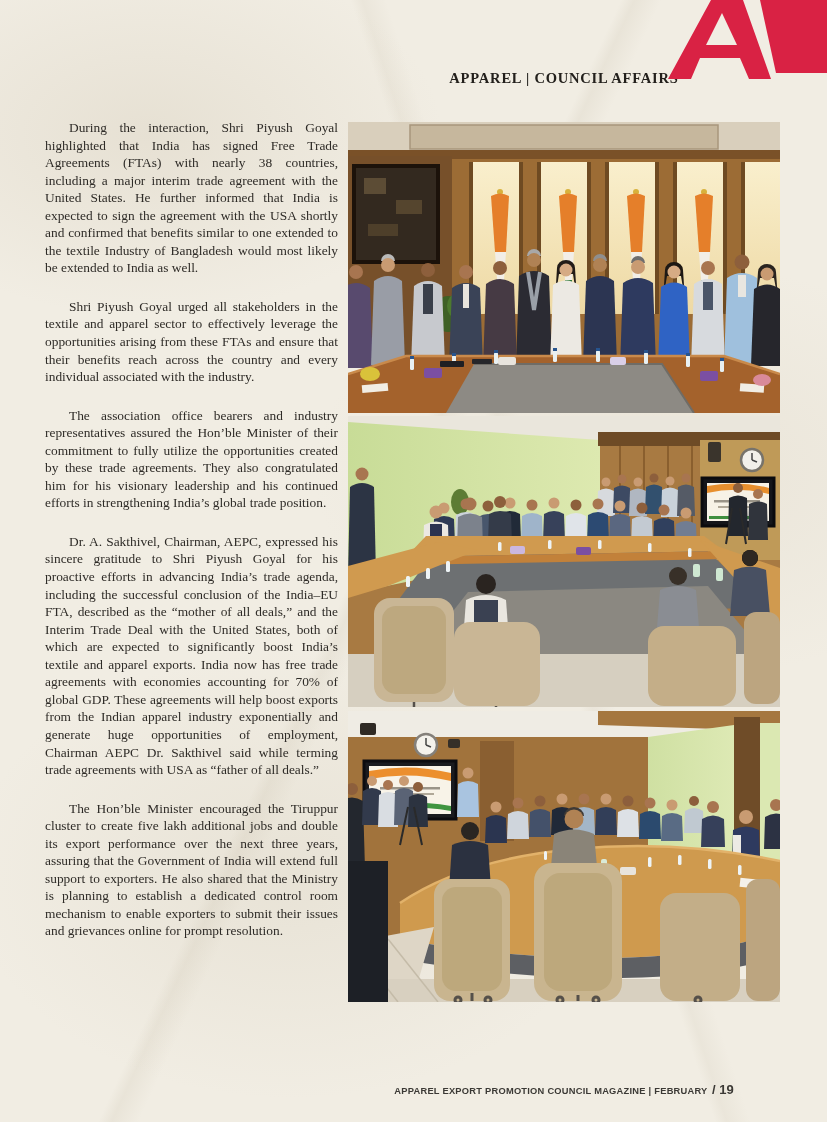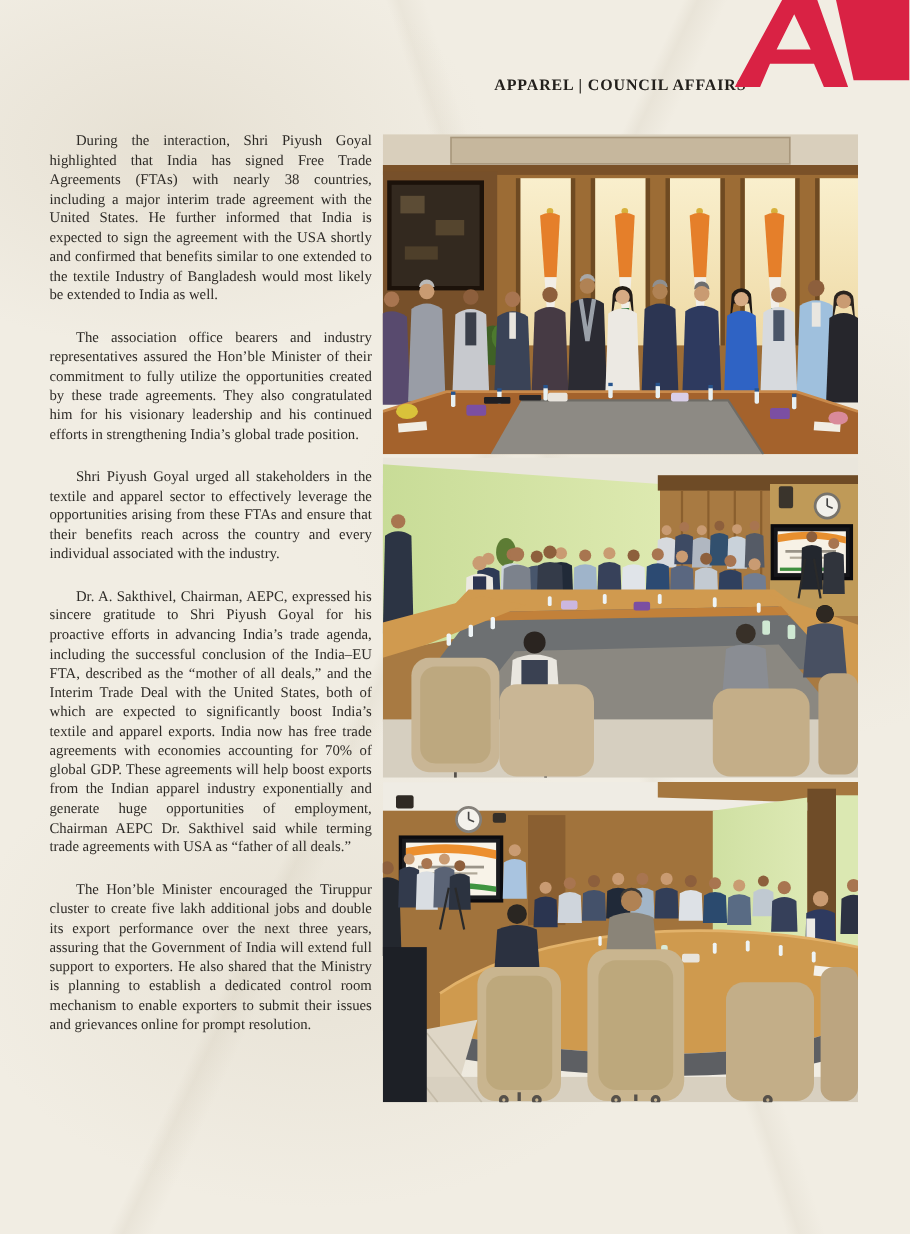--- a/index.html
+++ b/index.html
@@ -37,22 +37,22 @@
   <header>
     <div class="section-title">APPAREL | COUNCIL AFFAIRS</div>
     <svg class="logo" viewBox="0 0 160 84" aria-hidden="true">
       <polygon points="93,0 160,0 160,73 109,73" fill="#d92244"></polygon>
       <path fill-rule="evenodd" fill="#d92244" d="M1,79 L44,0 L76,0 L104,79 L82,79 L73,58 L33,58 L24,79 Z M39,45 L55,13 L70,45 Z"></path>
     </svg>
   </header>
 
   <main class="article-col">
     <p class="para">During the interaction, Shri Piyush Goyal highlighted that India has signed Free Trade Agreements (FTAs) with nearly 38 countries, including a major interim trade agreement with the United States. He further informed that India is expected to sign the agreement with the USA shortly and confirmed that benefits similar to one extended to the textile Industry of Bangladesh would most likely be extended to India as well.</p>
+    <p class="para">Shri Piyush Goyal urged all stakeholders in the textile and apparel sector to effectively leverage the opportunities arising from these FTAs and ensure that their benefits reach across the country and every individual associated with the industry.</p>
     <p class="para">The association office bearers and industry representatives assured the Hon’ble Minister of their commitment to fully utilize the opportunities created by these trade agreements. They also congratulated him for his visionary leadership and his continued efforts in strengthening India’s global trade position.</p>
-    <p class="para">Shri Piyush Goyal urged all stakeholders in the textile and apparel sector to effectively leverage the opportunities arising from these FTAs and ensure that their benefits reach across the country and every individual associated with the industry.</p>
     <p class="para">Dr. A. Sakthivel, Chairman, AEPC, expressed his sincere gratitude to Shri Piyush Goyal for his proactive efforts in advancing India’s trade agenda, including the successful conclusion of the India–EU FTA, described as the “mother of all deals,” and the Interim Trade Deal with the United States, both of which are expected to significantly boost India’s textile and apparel exports. India now has free trade agreements with economies accounting for 70% of global GDP. These agreements will help boost exports from the Indian apparel industry exponentially and generate huge opportunities of employment, Chairman AEPC Dr. Sakthivel said while terming trade agreements with USA as “father of all deals.”</p>
     <p class="para">The Hon’ble Minister encouraged the Tiruppur cluster to create five lakh additional jobs and double its export performance over the next three years, assuring that the Government of India will extend full support to exporters. He also shared that the Ministry is planning to establish a dedicated control room mechanism to enable exporters to submit their issues and grievances online for prompt resolution.</p>
   </main>
 
   <aside class="photo-col">
 
     <figure id="ph1">
       <svg viewBox="0 0 432 291">
         <defs>
           <linearGradient id="p1panel" x1="0" y1="0" x2="0" y2="1">
@@ -580,13 +580,17 @@
               <circle cx="140" cy="289" r="3"></circle>
             <circle cx="212" cy="289" r="3"></circle>
               <circle cx="248" cy="289" r="3"></circle>
             <circle cx="350" cy="289" r="3"></circle>
           </g>
         </g>
       </svg>
     </figure>
   </aside>
 
+  <footer class="page-footer">
+    <span class="footer-label">APPAREL EXPORT PROMOTION COUNCIL MAGAZINE | FEBRUARY</span>
+    <span class="pagenum">/ 19</span>
+  </footer>
 </div>
 
 </body></html>

